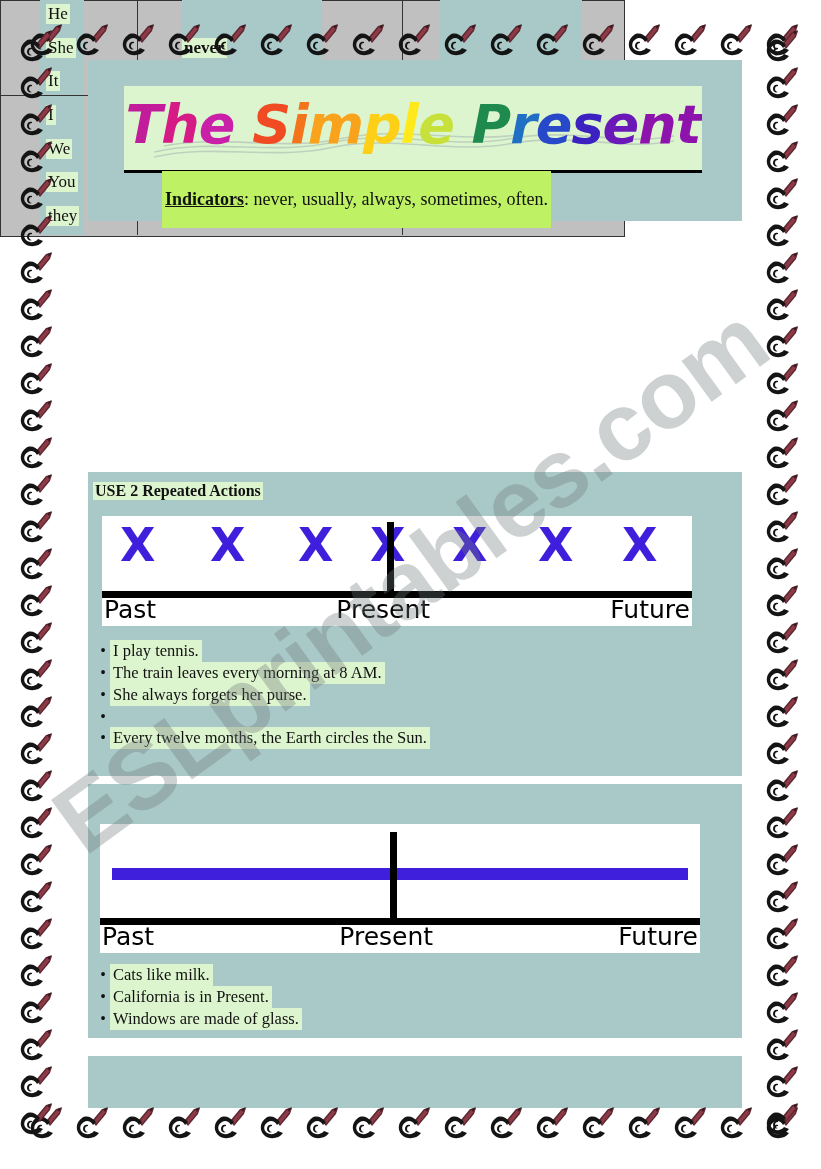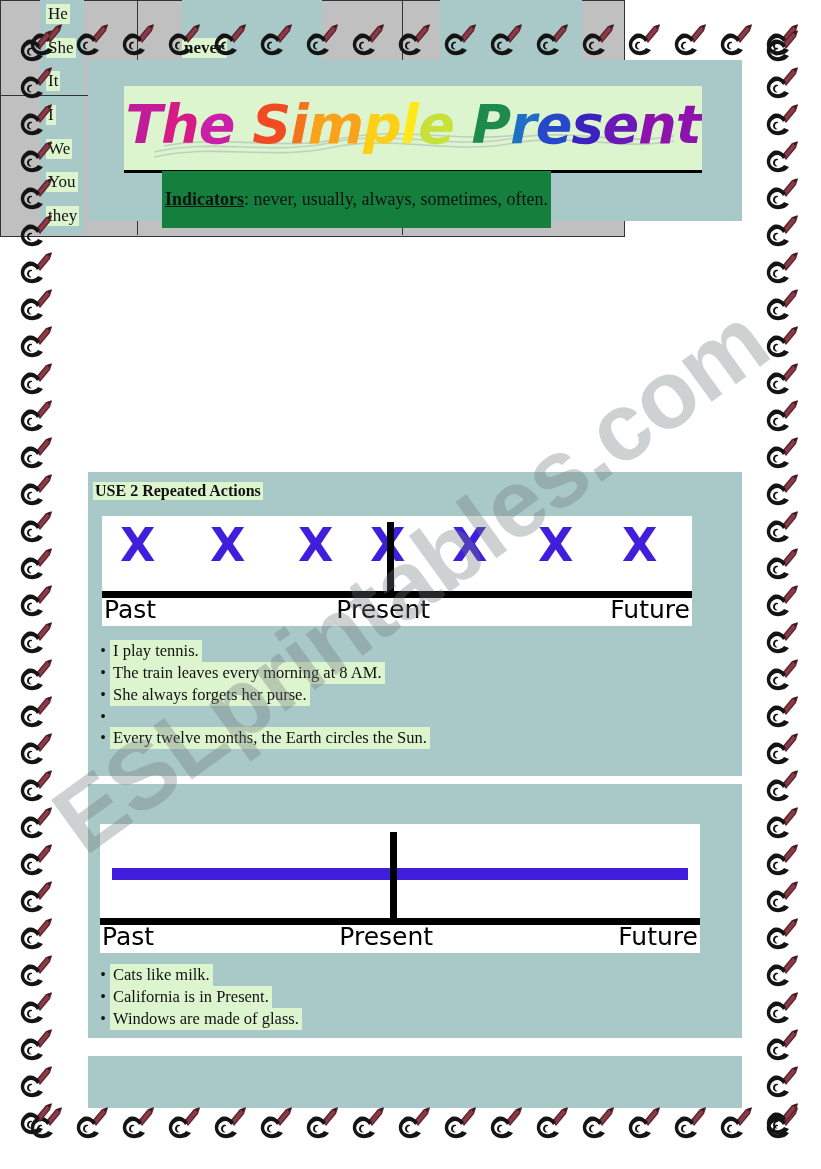--- a/index.html
+++ b/index.html
@@ -64,21 +64,21 @@
     opacity:.45;
   }
   #title-rule{
     position:absolute;left:36px;top:110px;width:578px;height:3px;background:#000;
   }
   #indicators-line{
     position:absolute;left:74px;top:126px;width:506px;height:26px;
     display:flex;align-items:center;
   }
   #indicators-text{
-    background:#15803d;
+    background:#bef264;
     font-size:18px;color:#111;white-space:nowrap;padding:18px 3px;
   }
   #indicators-text u{text-decoration:underline;font-weight:700;}
 
   
   #table-panel{left:98px;top:224px;width:625px;height:237px;
     background:#c0c0c0;border:1px solid #333;box-sizing:border-box;z-index:6;}
   .tstrip{position:absolute;background:#a9c8c8;}
   #strip-c1{left:40px;top:0px;width:44px;height:235px;}
   #strip-c2{left:182px;top:0px;width:140px;height:202px;}

